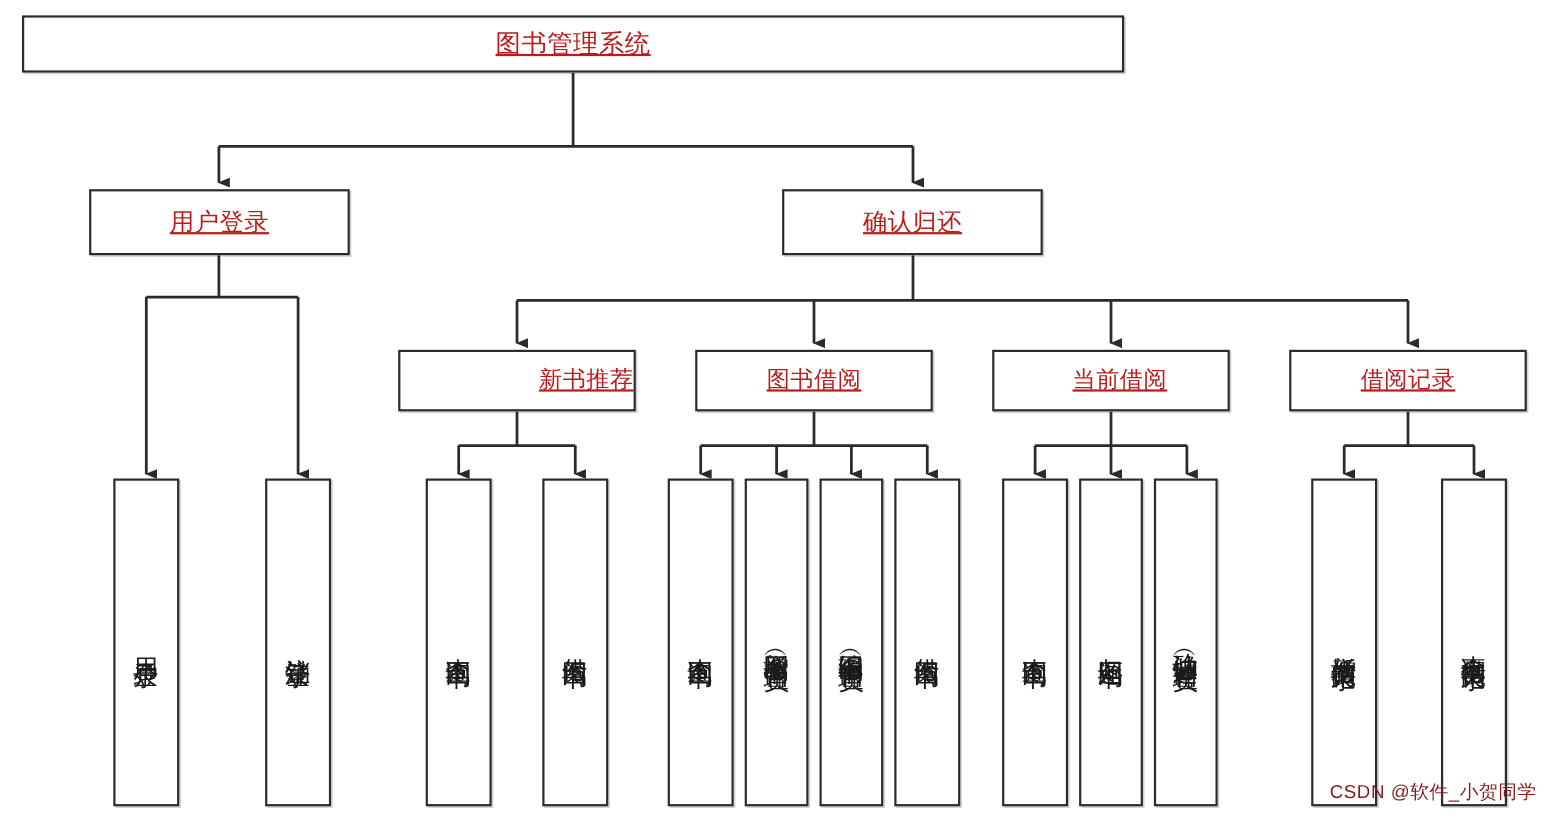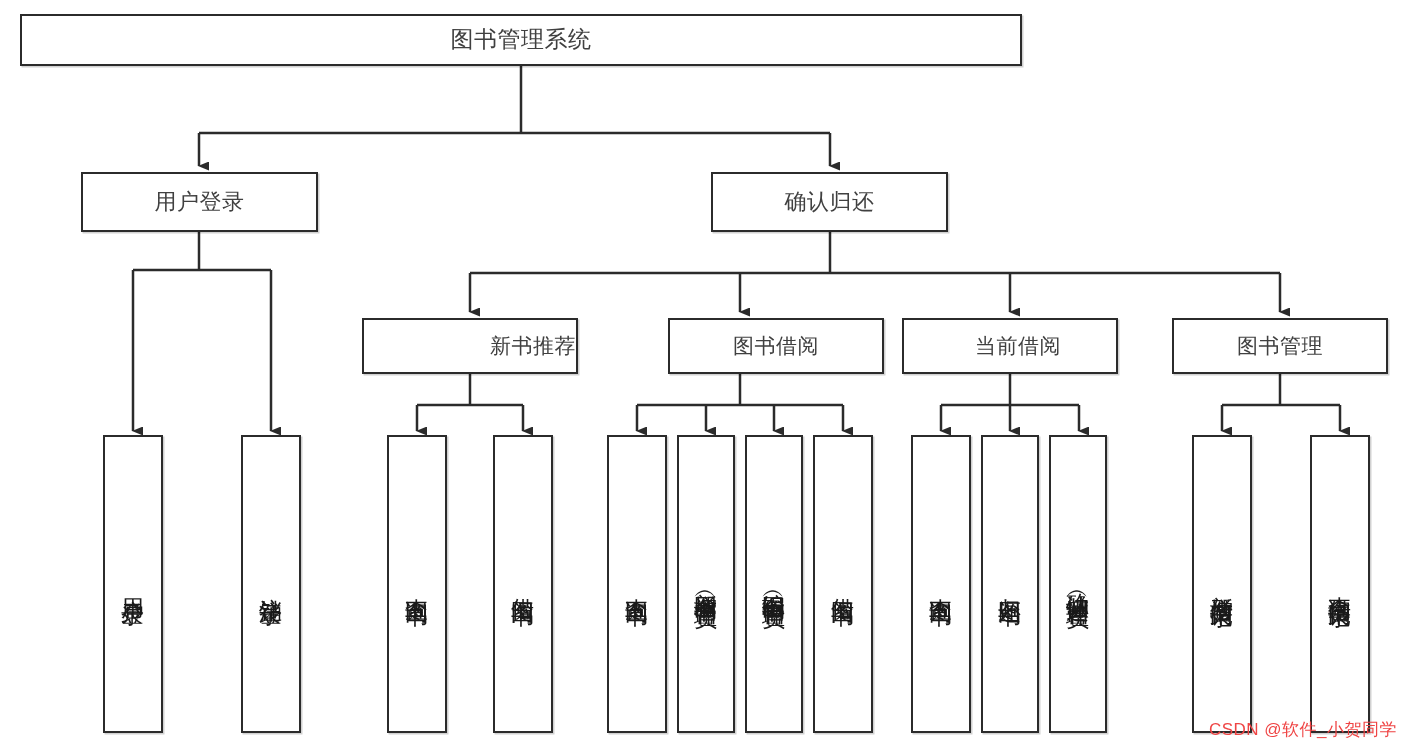--- a/index.html
+++ b/index.html
@@ -30,24 +30,25 @@
     box-sizing: border-box;
     background: #ffffff;
     border: 2.5px solid #2b2b2b;
     display: flex;
     align-items: center;
     justify-content: center;
     box-shadow: 1.5px 1.5px 0 rgba(0,0,0,0.18);
   }
   .node-label-h {
     font-size: 22px;
-    color: #404040;
+    color: #b91c1c;
     line-height: 1.1;
     white-space: nowrap;
     letter-spacing: 0.5px;
+    text-decoration: underline;
   }
   .node-box.level-0 .node-label-h { font-size: 23px; }
   .node-box.level-1 .node-label-h { font-size: 22px; }
   .node-box.level-2 .node-label-h { font-size: 21px; }
   .node-box.leaf {
     align-items: center;
     justify-content: center;
     border-width: 2.5px;
   }
   .node-label-v {
@@ -56,23 +57,23 @@
     font-size: 23px;
     color: #1a1a1a;
     line-height: 1.22;
     letter-spacing: 2px;
     text-align: center;
     white-space: nowrap;
   }
   #watermark {
     position: absolute;
     right: 8px;
-    bottom: 6px;
+    bottom: 16px;
     font-size: 17px;
-    color: #ef4444;
+    color: #7f1d1d;
     letter-spacing: 0.5px;
     white-space: nowrap;
     pointer-events: none;
   }
 </style>
 </head>
 <body>
 
 <div id="diagram-root">
 
@@ -135,30 +136,30 @@
   </div>
 
   <div class="node-box level-1" style="left:711px; top:172px; width:237px; height:60px;">
     <span class="node-label-h">确认归还</span>
   </div>
 
   <div class="node-box level-2" style="left:362px; top:318px; width:216px; height:56px;justify-content:flex-end;">
     <span class="node-label-h">新书推荐</span>
   </div>
 
-  <div class="node-box level-2" style="left:632px; top:318px; width:216px; height:56px;margin-left:36px;">
+  <div class="node-box level-2" style="left:632px; top:318px; width:216px; height:56px;">
     <span class="node-label-h">图书借阅</span>
   </div>
 
   <div class="node-box level-2" style="left:902px; top:318px; width:216px; height:56px;padding-left:16px;">
     <span class="node-label-h">当前借阅</span>
   </div>
 
   <div class="node-box level-2" style="left:1172px; top:318px; width:216px; height:56px;">
-    <span class="node-label-h">图书管理</span>
+    <span class="node-label-h">借阅记录</span>
   </div>
 
   <div class="node-box leaf" style="left:103px; top:435px; width:60px; height:298px;">
     <span class="node-label-v">用户登录</span>
   </div>
 
   <div class="node-box leaf" style="left:241px; top:435px; width:60px; height:298px;">
     <span class="node-label-v">注销登录</span>
   </div>
 

